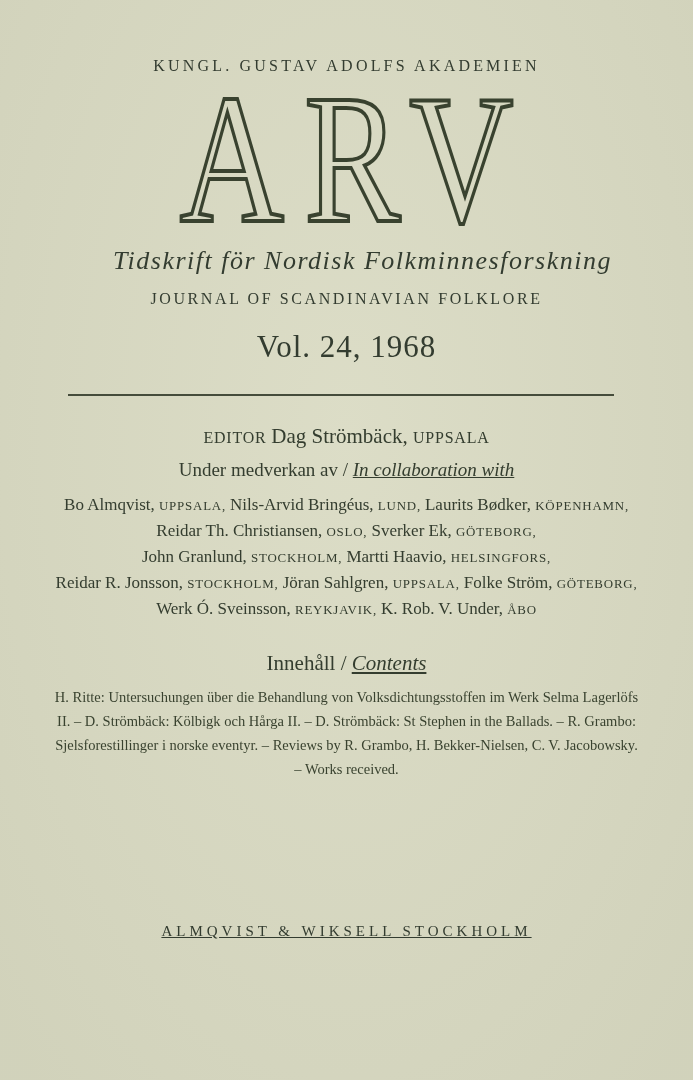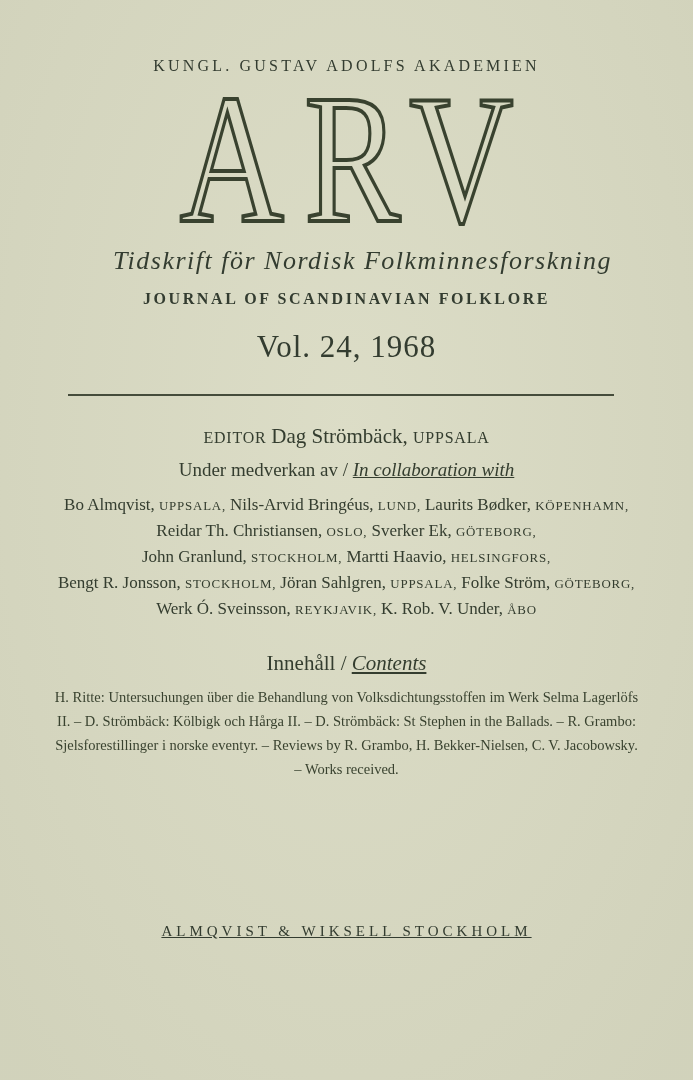--- a/index.html
+++ b/index.html
@@ -32,21 +32,21 @@
     -webkit-text-fill-color: transparent;
     -webkit-text-stroke: 4px #39422f;
     transform: scaleX(0.78);
     transform-origin: 50% 50%;
   }
   .subtitle-sv {
     top: 246px; font-size: 26px; font-style: italic;
     letter-spacing: 1.5px; color: #333c30; margin-left: 32px;
   }
   .subtitle-en {
-    top: 290px; font-size: 16px; letter-spacing: 2.6px; color: #333c30; font-weight: bold;
+    top: 290px; font-size: 16px; letter-spacing: 2.6px; color: #333c30;
   }
   .volume {
     top: 329px; font-size: 31px; letter-spacing: 1px; color: #333c30;
   }
   .rule {
     position: absolute; top: 394px; left: 68px; width: 546px; height: 2px;
     background: #454c3b;
   }
   .editor { top: 424px; font-size: 21px; }
   .collab-intro { top: 459px; font-size: 19px; }
@@ -88,21 +88,21 @@
   <div class="rule"></div>
 
   <div class="line editor"><span class="seg-sc">EDITOR </span><span class="seg-r">Dag Strömbäck, </span><span class="seg-sc">UPPSALA</span></div>
 
   <div class="line collab-intro"><span class="seg-r">Under medverkan av / </span><span class="seg-i">In collaboration with</span></div>
 
   <div class="collab-block">
     <div class="cline"><span class="seg-r">Bo Almqvist, </span><span class="seg-sc">UPPSALA, </span><span class="seg-r">Nils-Arvid Bringéus, </span><span class="seg-sc">LUND, </span><span class="seg-r">Laurits Bødker, </span><span class="seg-sc">KÖPENHAMN,</span></div>
     <div class="cline"><span class="seg-r">Reidar Th. Christiansen, </span><span class="seg-sc">OSLO, </span><span class="seg-r">Sverker Ek, </span><span class="seg-sc">GÖTEBORG,</span></div>
     <div class="cline"><span class="seg-r">John Granlund, </span><span class="seg-sc">STOCKHOLM, </span><span class="seg-r">Martti Haavio, </span><span class="seg-sc">HELSINGFORS,</span></div>
-    <div class="cline"><span class="seg-r">Bengt R. Jonsson, </span><span class="seg-sc">STOCKHOLM, </span><span class="seg-r">Jöran Sahlgren, </span><span class="seg-sc">UPPSALA, </span><span class="seg-r">Folke Ström, </span><span class="seg-sc">GÖTEBORG,</span></div>
+    <div class="cline"><span class="seg-r">Reidar R. Jonsson, </span><span class="seg-sc">STOCKHOLM, </span><span class="seg-r">Jöran Sahlgren, </span><span class="seg-sc">UPPSALA, </span><span class="seg-r">Folke Ström, </span><span class="seg-sc">GÖTEBORG,</span></div>
     <div class="cline"><span class="seg-r">Werk Ó. Sveinsson, </span><span class="seg-sc">REYKJAVIK, </span><span class="seg-r">K. Rob. V. Under, </span><span class="seg-sc">ÅBO</span></div>
   </div>
 
   <div class="line toc-heading"><span class="seg-r">Innehåll / </span><span class="seg-i">Contents</span></div>
 
   <div class="toc-block">
     <div class="tline">H. Ritte: Untersuchungen über die Behandlung von Volksdichtungsstoffen im Werk Selma Lagerlöfs</div>
     <div class="tline">II. – D. Strömbäck: Kölbigk och Hårga II. – D. Strömbäck: St Stephen in the Ballads. – R. Grambo:</div>
     <div class="tline">Sjelsforestillinger i norske eventyr. – Reviews by R. Grambo, H. Bekker-Nielsen, C. V. Jacobowsky.</div>
     <div class="tline">– Works received.</div>

